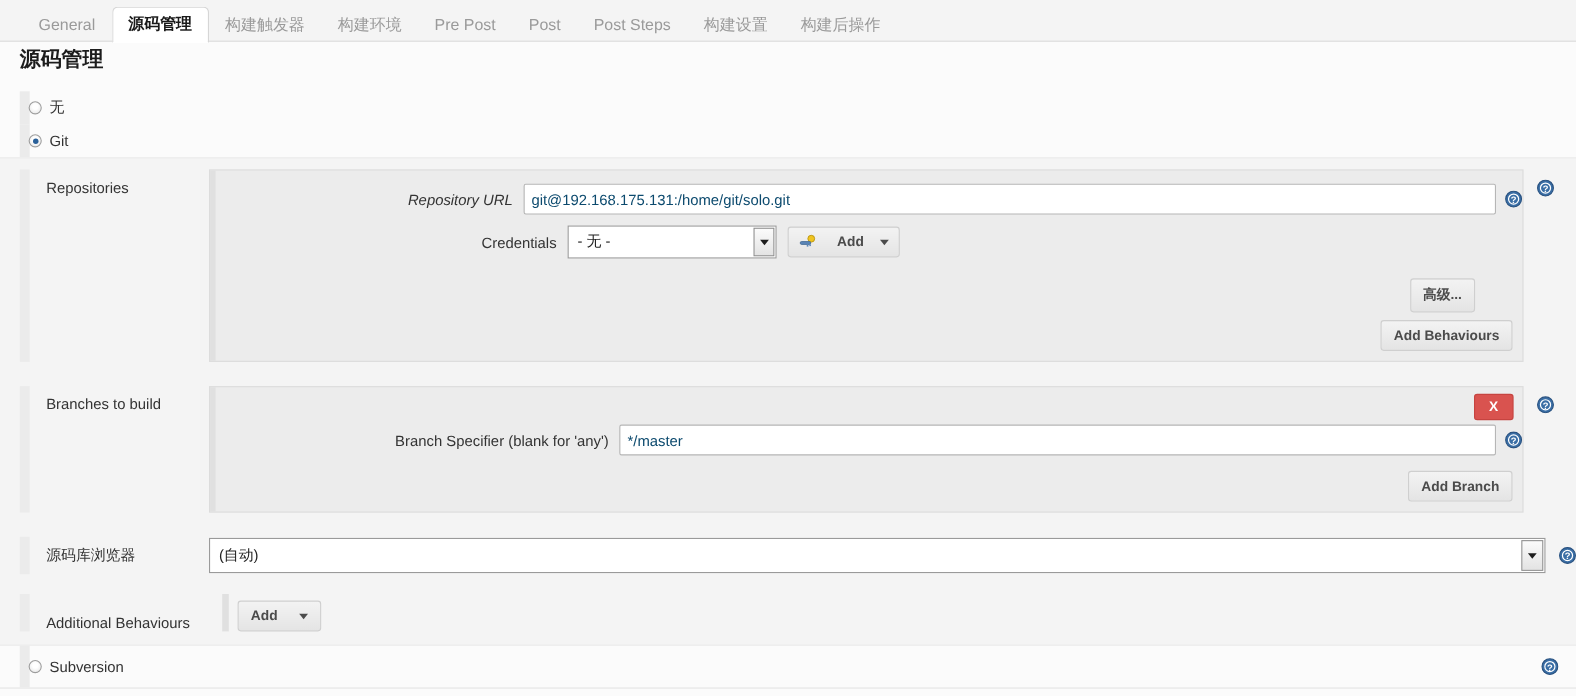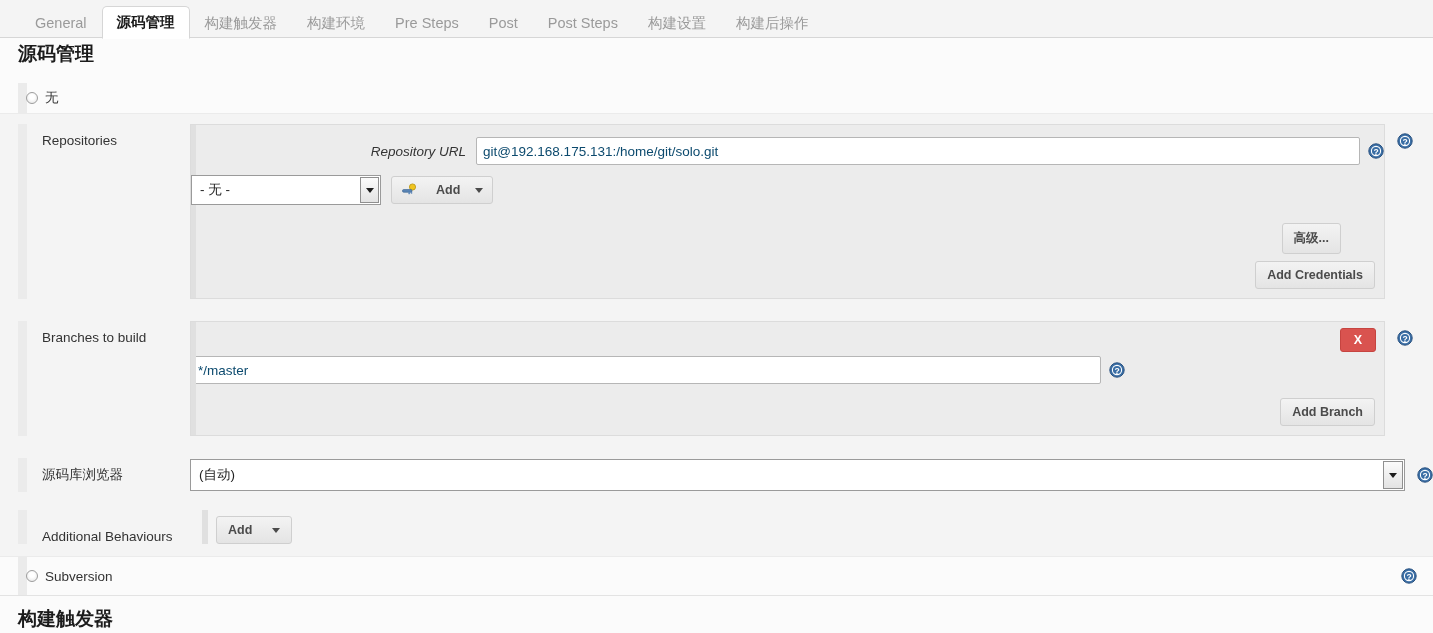--- a/index.html
+++ b/index.html
@@ -283,38 +283,43 @@
 </style>
 </head>
 <body>
 
 <div class="tab-bar">
   <div class="tab-strip" id="tab-strip">
       <div class="tab">General</div>
       <div class="tab active">源码管理</div>
       <div class="tab">构建触发器</div>
       <div class="tab">构建环境</div>
-      <div class="tab">Pre Steps</div>
+      <div class="tab">Pre Post</div>
       <div class="tab">Post</div>
       <div class="tab">Post Steps</div>
       <div class="tab">构建设置</div>
       <div class="tab">构建后操作</div>
     </div>
 </div>
 
 <div class="page">
 
   <div class="section-heading">源码管理</div>
 
   <div class="radio-row" style="margin-top:16px;">
     <span class="vbar"></span>
     <span class="radio"></span>
     <span class="radio-label">无</span>
   </div>
 
+  <div class="radio-row">
+    <span class="vbar"></span>
+    <span class="radio checked"></span>
+    <span class="radio-label">Git</span>
+  </div>
 
   <div class="scm-body">
 
     <div class="field-row" style="padding-top:10px;">
       <div class="left-gutter"></div>
       <div class="side-bar"></div>
       <div class="row-label" style="padding-left:15px;">Repositories</div>
 
       <div class="repeat-panel" style="width:1195px;">
         <div class="inner-bar"></div>
@@ -325,20 +330,21 @@
           <span class="help" style="margin-left:8px;">
             <svg width="16" height="16" viewBox="0 0 16 16">
               <circle cx="8" cy="8" r="7.2" fill="#3a6ea5" stroke="#2a5280" stroke-width="1"></circle>
               <circle cx="8" cy="8" r="4.6" fill="none" stroke="#ffffff" stroke-width="1.1"></circle>
               <text x="8" y="11.6" font-family="Liberation Sans, sans-serif" font-size="8.5" font-weight="bold" fill="#ffffff" text-anchor="middle">?</text>
             </svg>
           </span>
         </div>
 
         <div class="inner-row" style="padding-top:4px; padding-bottom:10px;">
+          <div class="inner-label" style="width:325px;">Credentials</div>
           <span class="sel-wrap" style="width:190px;">
             <span class="sel-text">- 无 -</span>
             <span class="sel-btn"></span>
           </span>
           <button class="btn" style="margin-left:10px; padding:5px 9px;">
             <span class="key-icon">
               <svg width="16" height="16" viewBox="0 0 16 16">
                 <circle cx="11.5" cy="5" r="3.1" fill="#f0c420" stroke="#b89410" stroke-width="0.8"></circle>
                 <rect x="1.5" y="7.6" width="9.5" height="2.6" rx="1.2" fill="#5b86b8" stroke="#3d6590" stroke-width="0.7"></rect>
                 <rect x="7.4" y="10.1" width="1.5" height="2.1" fill="#5b86b8"></rect>
@@ -348,21 +354,21 @@
             <span>Add</span>
             <span class="caret" style="margin-left:1px;"></span>
           </button>
         </div>
 
         <div style="text-align:right; padding:8px 43px 0 0;">
           <button class="btn">高级...</button>
         </div>
 
         <div style="text-align:right; padding:7px 9px 9px 0;">
-          <button class="btn">Add Credentials</button>
+          <button class="btn">Add Behaviours</button>
         </div>
       </div>
 
       <span class="help" style="margin-left:12px; margin-top:9px;">
         <svg width="16" height="16" viewBox="0 0 16 16">
           <circle cx="8" cy="8" r="7.2" fill="#3a6ea5" stroke="#2a5280" stroke-width="1"></circle>
           <circle cx="8" cy="8" r="4.6" fill="none" stroke="#ffffff" stroke-width="1.1"></circle>
           <text x="8" y="11.6" font-family="Liberation Sans, sans-serif" font-size="8.5" font-weight="bold" fill="#ffffff" text-anchor="middle">?</text>
         </svg>
       </span>
@@ -374,20 +380,21 @@
       <div class="row-label" style="padding-left:15px;">Branches to build</div>
 
       <div class="repeat-panel" style="width:1195px;">
         <div class="inner-bar"></div>
 
         <div style="text-align:right; padding:6px 8px 0 0;">
           <button class="btn-del">X</button>
         </div>
 
         <div class="inner-row" style="padding-top:4px;">
+          <div class="inner-label" style="width:425px;">Branch Specifier (blank for 'any')</div>
           <input class="txt" style="width: 910px;" type="text" value="*/master">
           <span class="help" style="margin-left:8px;">
             <svg width="16" height="16" viewBox="0 0 16 16">
               <circle cx="8" cy="8" r="7.2" fill="#3a6ea5" stroke="#2a5280" stroke-width="1"></circle>
               <circle cx="8" cy="8" r="4.6" fill="none" stroke="#ffffff" stroke-width="1.1"></circle>
               <text x="8" y="11.6" font-family="Liberation Sans, sans-serif" font-size="8.5" font-weight="bold" fill="#ffffff" text-anchor="middle">?</text>
             </svg>
           </span>
         </div>
 

